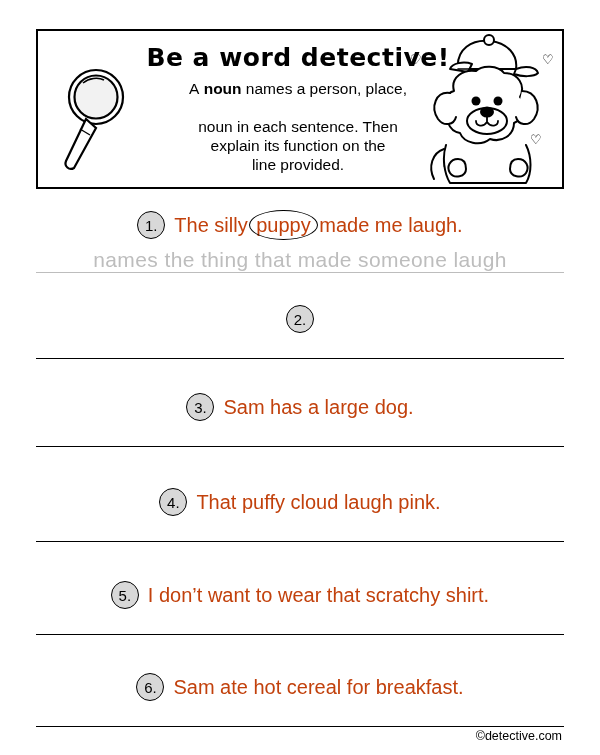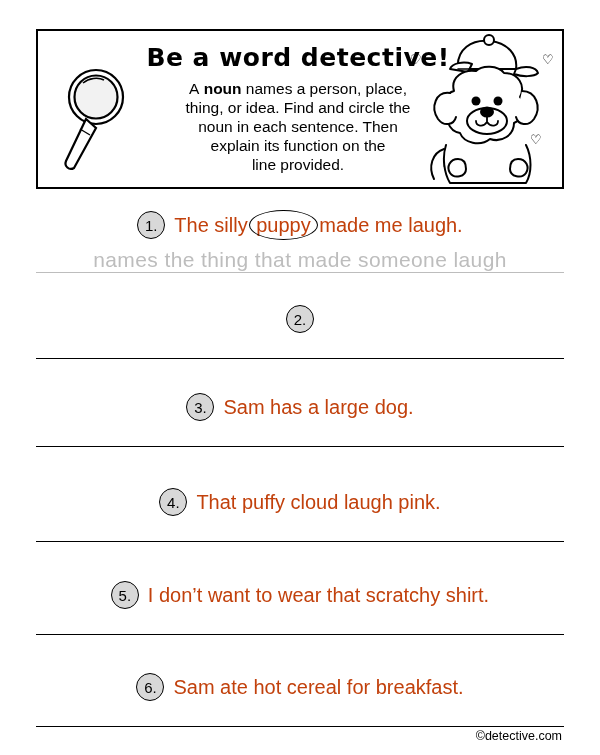--- a/index.html
+++ b/index.html
@@ -189,21 +189,21 @@
         <g>
           <path d="M30 54 L10 96 C8 101, 13 106, 18 103 L40 63 Z" fill="#ffffff" stroke="#000" stroke-width="2.2"></path>
           <path d="M24 64 L34 70" stroke="#000" stroke-width="1.4"></path>
         </g>
       </svg>
 
       <div class="header-title">Be a word detective!</div>
 
       <div class="header-body">
         <span>A&nbsp;</span><b>noun</b><span>&nbsp;names a person, place,</span><br>
-        <span>thing, or idea. Find and circle the</span><br>
+        <br>
         <span>noun in each sentence. Then</span><br>
         <span>explain its function on the</span><br>
         <span>line provided.</span>
       </div>
 
       <div class="heart" style="left:372px; top:22px;">♡</div>
       <div class="heart" style="left:404px; top:130px;">♡</div>
       <div class="heart" style="left:492px; top:102px;">♡</div>
       <div class="heart" style="left:504px; top:22px;">♡</div>
 

